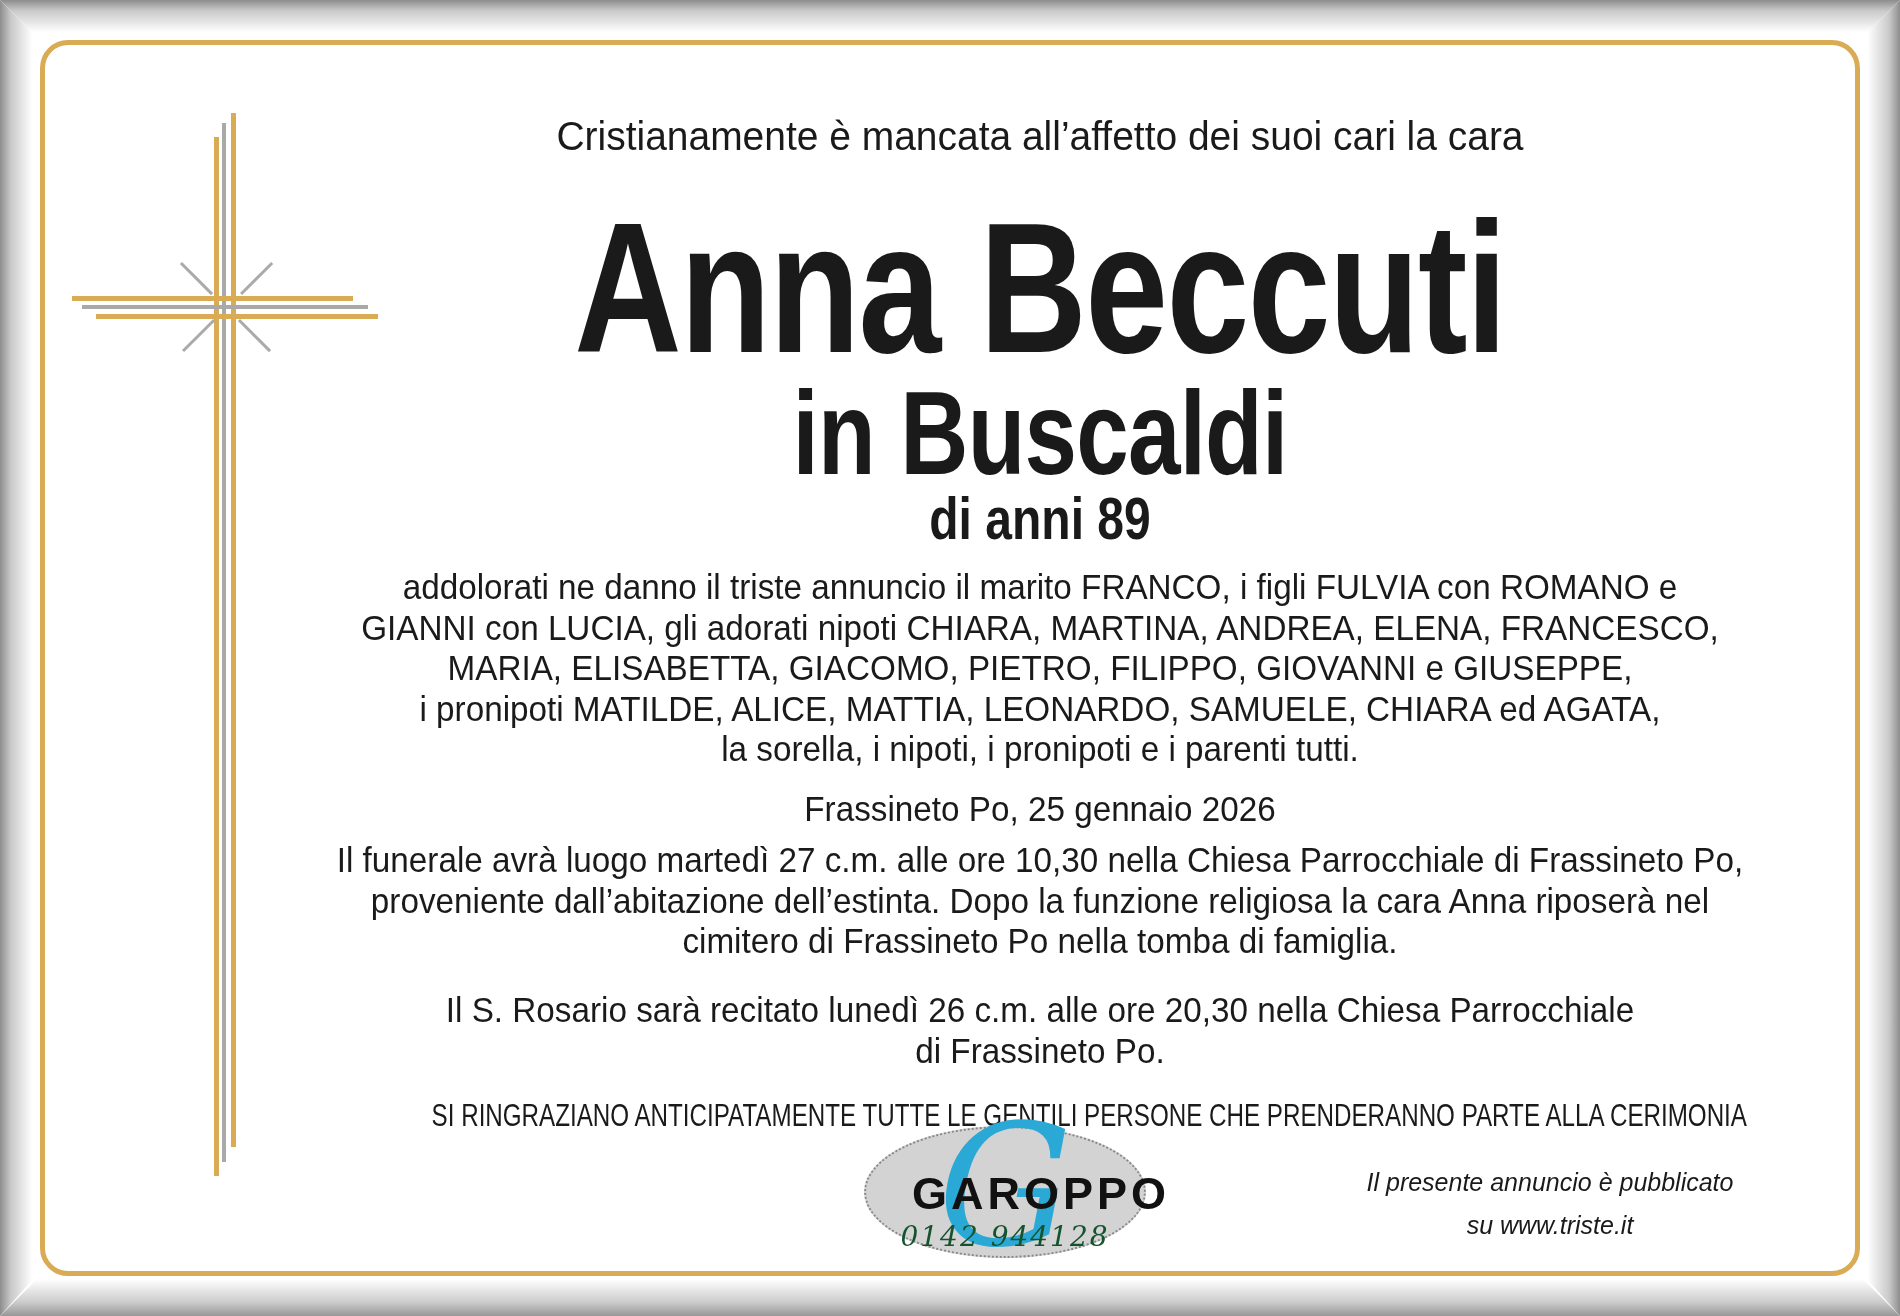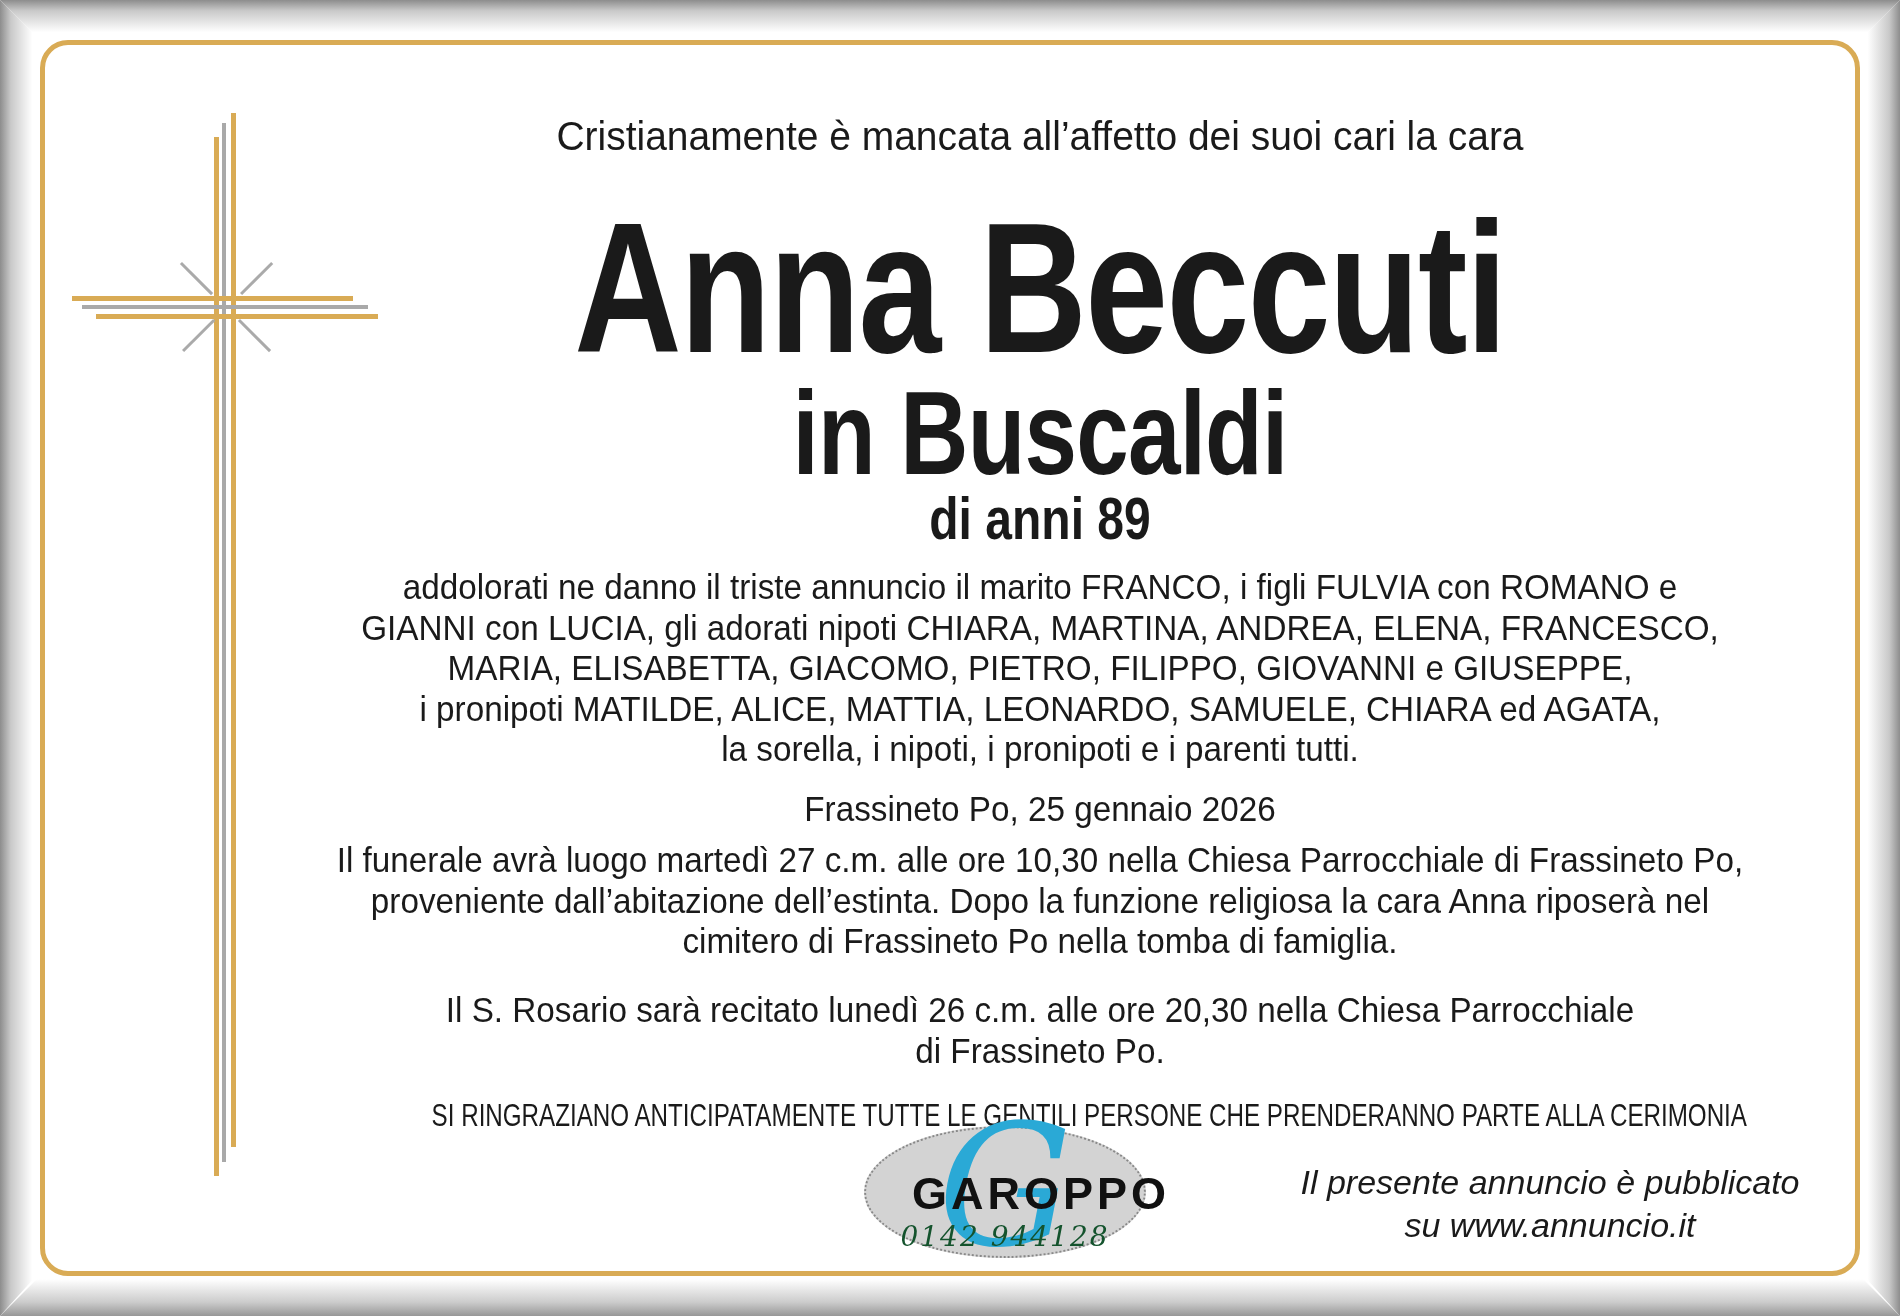--- a/index.html
+++ b/index.html
@@ -73,21 +73,21 @@
     font-weight:bold; font-size:45px; letter-spacing:4px; color:#111111;margin-left:36px;
   }
   .logo-phone {
     position:absolute; left:0; top:92px; width:100%; text-align:center;
     font-family:"DejaVu Serif", serif; font-style:italic;
     font-size:28px; letter-spacing:2px; color:#14532d;
   }
   
   .publisher {
     position:absolute; z-index:4; left:1300px; top:1161px; width:500px;
-    text-align:center; font-style:italic; font-size:34px; line-height:43px;
+    text-align:center; font-style:italic; font-size:25px; line-height:43px;
   }
   .publisher div { white-space:nowrap; }
 </style>
 </head>
 <body>
 
 <div class="bevel bevel-top"></div>
 <div class="bevel bevel-bottom"></div>
 <div class="bevel bevel-left"></div>
 <div class="bevel bevel-right"></div>
@@ -137,14 +137,14 @@
 </div>
 
 <div class="logo">
   <div class="logo-g">G</div>
   <div class="logo-name">GAROPPO</div>
   <div class="logo-phone">0142 944128</div>
 </div>
 
 <div class="publisher">
   <div>Il presente annuncio è pubblicato</div>
-  <div>su www.annuncio.it</div>
+  <div>su www.triste.it</div>
 </div>
 
 </body></html>

